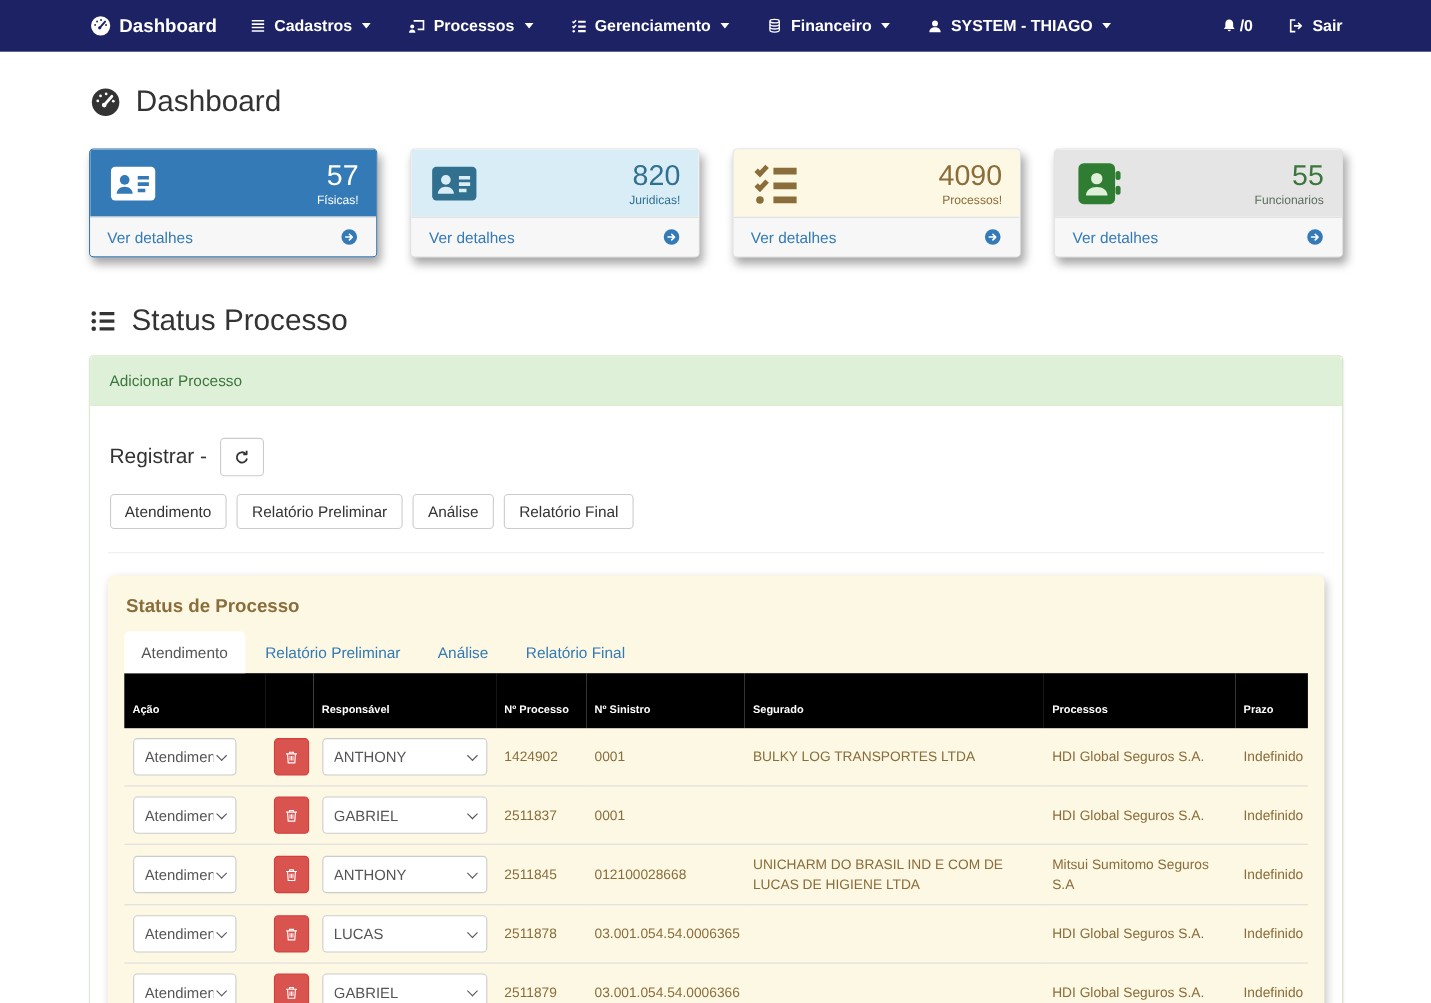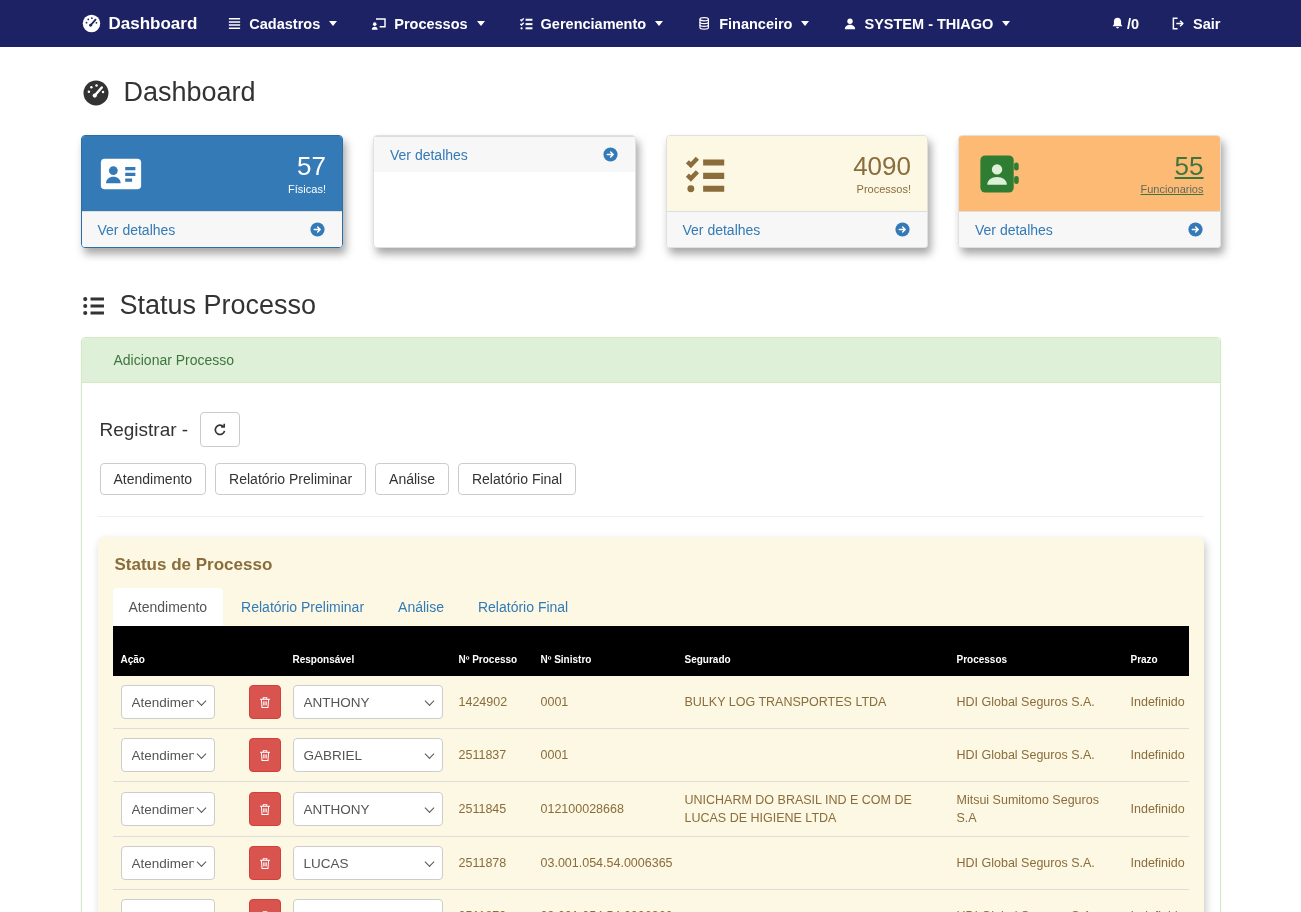--- a/index.html
+++ b/index.html
@@ -49,52 +49,52 @@
     display: grid; grid-template-columns: repeat(4, 1fr); gap: 30px;
     margin-top: 27px;
   }
   .card {
     border-radius: 4px;
     box-shadow: 3px 6px 9px rgba(0,0,0,0.35);
     overflow: hidden; border: 1px solid rgba(0,0,0,0.12);
   }
   .card-body {
     display: flex; align-items: center; justify-content: space-between;
-    padding: 13px 16px; height: 75px;
+    padding: 13px 16px; height: 61px;
   }
   .card-icon .ic { width: 46px; height: 46px; }
   .card-text { text-align: right; }
   .card-num { font-size: 26px; line-height: 1.1; }
   .card-lbl { font-size: 11px; margin-top: 2px; margin-left: 12px; }
   .card-footer {
     display: flex; align-items: center; justify-content: space-between;
     background: #f7f7f7; border-top: 1px solid #ddd;
     padding: 9px 16px; font-size: 14px; color: #337ab7;
     cursor: pointer; text-decoration: none;
   }
   .card-footer .ic { width: 17px; height: 17px; color: #337ab7; }
   .card.primary { border-color: #2e6da4; }
   .card.primary .card-body { background: #337ab7; color: #fff; }
   .card.primary .card-icon { color: #fff; --detail: #337ab7; }
   .card.info .card-body { background: #d9edf7; color: #31708f; }
   .card.info .card-icon { color: #31708f; --detail: #d9edf7; }
   .card.warning .card-body { background: #fcf8e3; color: #8a6d3b; }
   .card.warning .card-icon { color: #8a6d3b; --detail: #fcf8e3; }
-  .card.success .card-body { background: #fdba74; color: #3c763d; text-decoration: underline; }
+  .card.success .card-body { background: #e5e5e5; color: #3c763d; }
   .card.success .card-icon { color: #2e7d32; --detail: #dff0d8; }
   .card.success .card-lbl { color: #5d6d60; }
 
   
   .panel-success {
     margin-top: 16px; border: 1px solid #d6e9c6; border-radius: 4px;
     box-shadow: 0 1px 2px rgba(0,0,0,0.08);
   }
   .panel-success > .panel-heading {
     background: #dff0d8; color: #3c763d; font-size: 14px;
-    padding: 14px 32px; border-radius: 4px 4px 0 0;
+    padding: 14px 18px; border-radius: 4px 4px 0 0;
     border-bottom: 1px solid #d6e9c6;
   }
   .panel-success > .panel-body { background: #fff; padding: 15px 16px 40px; }
 
   .registrar-row { display: flex; align-items: center; gap: 12px; margin: 14px 0 0 2px; }
   .registrar-label { font-size: 19px; font-weight: normal; color: #333; }
   .btn-refresh {
     width: 40px; height: 35px; background: #fff;
     border: 1px solid #ccc; border-radius: 4px; cursor: pointer;
     display: inline-flex; align-items: center; justify-content: center; color: #333;
@@ -331,20 +331,31 @@
       </div>
       <a class="card-footer">
         <span>Ver detalhes</span>
         <svg class="ic" viewBox="0 0 24 24">
             <use href="#g-arrowcircle"></use>
           </svg>
       </a>
     </div>
 
     <div class="card info">
+      <div class="card-body">
+        <span class="card-icon">
+          <svg class="ic" viewBox="0 0 24 24" width="46" height="46">
+              <use href="#g-idcard"></use>
+            </svg>
+        </span>
+        <div class="card-text">
+          <div class="card-num">820</div>
+          <div class="card-lbl">Juridicas!</div>
+        </div>
+      </div>
       <a class="card-footer">
         <span>Ver detalhes</span>
         <svg class="ic" viewBox="0 0 24 24">
             <use href="#g-arrowcircle"></use>
           </svg>
       </a>
     </div>
 
     <div class="card warning">
       <div class="card-body">

